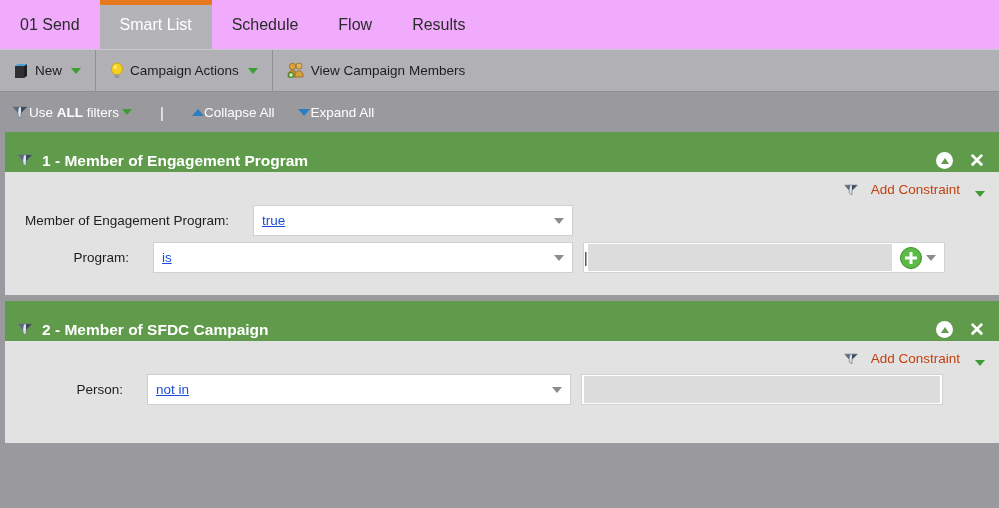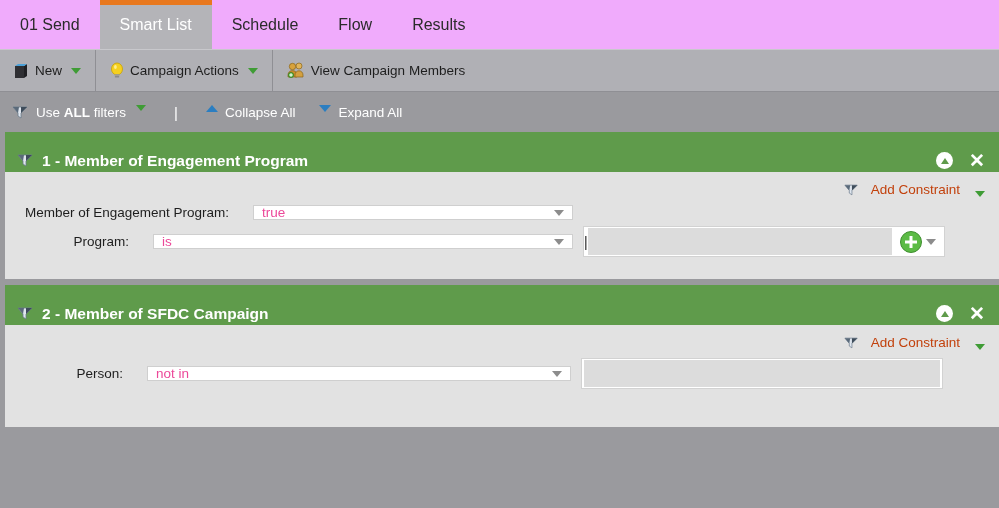--- a/index.html
+++ b/index.html
@@ -47,21 +47,21 @@
     border-right: 5px solid transparent; border-top: 6px solid #3f9c35;
     display: inline-block; margin-left: 3px;
   }
 
   
   .filterbar {
     height: 40px; background: #9a9a9e;
     display: flex; align-items: center; color: #ffffff; font-size: 13.5px;
   }
   .fb-item {
-    display: flex; gap: 7px;
+    display: flex; align-items: center; gap: 0;
     padding: 0 12px; cursor: pointer; white-space: nowrap;
   }
   .fb-pipe { color: #ffffff; padding: 0 16px; font-size: 15px; }
   .tri-up {
     width: 0; height: 0; border-left: 6px solid transparent;
     border-right: 6px solid transparent; border-bottom: 7px solid #2b7ec1;
     display: inline-block;
   }
   .tri-down {
     width: 0; height: 0; border-left: 6px solid transparent;
@@ -103,23 +103,23 @@
     display: flex; align-items: flex-end; gap: 12px;
     font-size: 13.5px; color: #c2410c; cursor: pointer; white-space: nowrap;
   }
 
   .field-row { display: flex; align-items: center; margin-bottom: 6px; }
   .field-label {
     font-size: 13.5px; color: #1e1e1e; text-align: right;
     padding-right: 24px; white-space: nowrap;
   }
   .select {
-    height: 15px; background: #ffffff; border: 1px solid #cfcfcf;
+    height: 31px; background: #ffffff; border: 1px solid #cfcfcf;
     display: flex; align-items: center; padding: 0 8px;
-    font-size: 13.5px; color: #ec4899; cursor: pointer; position: relative;
+    font-size: 13.5px; color: #1d4ed8; cursor: pointer; position: relative; text-decoration: underline;
   }
   .select .val { flex: 1; white-space: nowrap; overflow: hidden; }
   .sel-caret {
     width: 0; height: 0; border-left: 5px solid transparent;
     border-right: 5px solid transparent; border-top: 6px solid #8c8c8c;
   }
   .value-wrap {
     height: 31px; background: #ffffff; border: 1px solid #d2d2d2;
     display: flex; align-items: center; margin-left: 10px;
   }

